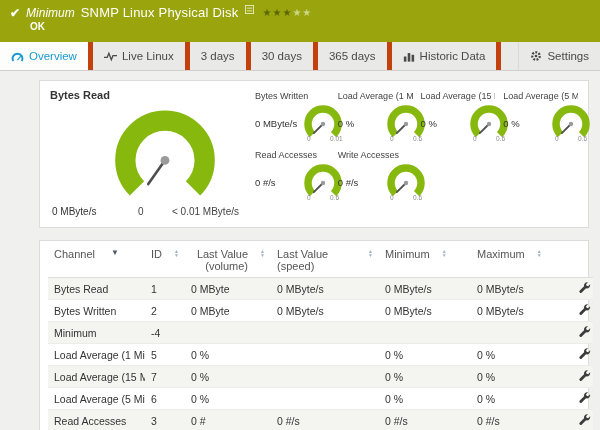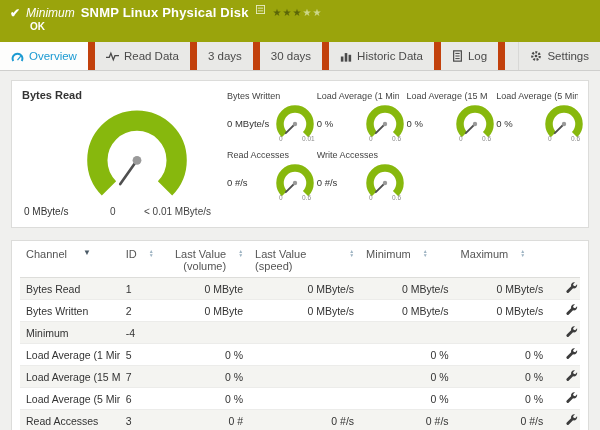--- a/index.html
+++ b/index.html
@@ -14,55 +14,56 @@
   
   .header {
     background: #9aa40c;
     color: #fff;
     height: 42px;
     padding: 5px 10px 0 10px;
   }
   .header-row { display: flex; align-items: center; gap: 6px; }
   .check-icon { font-weight: bold; font-size: 12px; }
   .kind { font-style: italic; font-size: 12px; }
-  .title { font-weight: bold; font-size: 13px; letter-spacing: .2px; }
+  .title { font-weight: normal; font-size: 13px; letter-spacing: .2px; }
   .badge-icon { display: inline-flex; margin: -6px 0 0 1px; }
   .stars { font-size: 10px; letter-spacing: 1px; margin-left: 2px; cursor: pointer; }
   .stars .on  { color: #5a6508; }
   .stars .off { color: #cdd78a; }
   .status { font-size: 10px; font-weight: bold; margin: 1px 0 0 20px; }
 
   
   .tabbar {
     background: #e9e9e7;
     border-bottom: 1px solid #cfcfcd;
     height: 29px;
     display: flex;
     align-items: stretch;
   }
   .tab {
     display: flex; align-items: center; gap: 5px;
     padding: 0 11px;
     font-size: 11.5px;
     color: #4a4a4a;
-    border-right: 7px solid #c2410c;
+    border-right: 5px solid #c2410c;
     cursor: pointer;
     white-space: nowrap;
   }
   .tab svg { display: block; }
   .tab.active { background: #fdfdfc; color: #1b9ad2; }
   .tab-spacer { flex: 1; border: 0; }
   .tab.settings { border-left: 1px solid #d8d8d6; border-right: 0; }
 
   
   .content { padding: 9px 11px; }
 
   .panel {
     background: #fff;
     border: 1px solid #dcdcda;
+    margin-left: 28px;
   }
 
   
   .gauge-panel { height: 148px; display: flex; padding: 8px 10px; }
   .main-gauge { width: 205px; position: relative; flex: none; }
   .mg-title { font-weight: bold; font-size: 11px; color: #333; }
   .mg-svg { margin: 2px 0 0 56px; display: block; }
   .mg-labels { position: absolute; bottom: 2px; left: 0; width: 100%; height: 13px; font-size: 10px; color: #333; }
   .mg-value { position: absolute; left: 2px; bottom: 0; }
   .mg-min   { position: absolute; left: 88px; bottom: 0; color: #444; }
@@ -98,21 +99,21 @@
     cursor: pointer;
   }
   th .thwrap { display: inline-flex; align-items: flex-start; gap: 12px; }
   td {
     font-size: 10.5px; color: #333;
     padding: 3px 6px;
     border-bottom: 1px solid #ececea;
     overflow: hidden; white-space: nowrap;
   }
   tbody tr:nth-child(odd) td { background: #f4f4f1; }
-  td.num, th.num { text-align: right; }
+  td.num, th.num { }
   td.act { text-align: right; padding-right: 2px; }
   .wrench { color: #3c3c3c; cursor: pointer; display: inline-block; }
   .wrench svg { display: block; }
 
   .sort { display: inline-flex; flex-direction: column; margin-top: 1px; }
   .sort i { font-style: normal; font-size: 5px; line-height: 4px; color: #9db3c2; }
   .sortdesc { font-size: 8px; color: #4a5a66; margin-left: 4px; }
 </style>
 </head>
 <body>
@@ -143,48 +144,40 @@
         </svg>
       </span>
       <span>Overview</span>
     </div>
     <div class="tab">
       <span>
         <svg width="13" height="11" viewBox="0 0 16 12">
           <polyline points="0,7 4,7 6,2 9,10 11,5 16,5" fill="none" stroke="currentColor" stroke-width="1.6"></polyline>
         </svg>
       </span>
-      <span>Read Data</span>
+      <span>Live Linux</span>
     </div>
     <div class="tab">
       <span>3 days</span>
     </div>
     <div class="tab">
       <span>30 days</span>
+    </div>
+    <div class="tab">
+      <span>365 days</span>
     </div>
     <div class="tab">
       <span>
         <svg width="12" height="11" viewBox="0 0 14 12">
           <rect x="1" y="6" width="3" height="6" fill="currentColor"></rect>
           <rect x="5.5" y="2" width="3" height="10" fill="currentColor"></rect>
           <rect x="10" y="4" width="3" height="8" fill="currentColor"></rect>
         </svg>
       </span>
       <span>Historic Data</span>
-    </div>
-    <div class="tab">
-      <span>
-        <svg width="11" height="12" viewBox="0 0 12 14">
-          <rect x="1.5" y="1" width="9" height="12" fill="none" stroke="currentColor" stroke-width="1.4"></rect>
-          <line x1="3.5" y1="4" x2="8.5" y2="4" stroke="currentColor" stroke-width="1.2"></line>
-          <line x1="3.5" y1="7" x2="8.5" y2="7" stroke="currentColor" stroke-width="1.2"></line>
-          <line x1="3.5" y1="10" x2="8.5" y2="10" stroke="currentColor" stroke-width="1.2"></line>
-        </svg>
-      </span>
-      <span>Log</span>
     </div>
     <div class="tab-spacer"></div>
   <div class="tab settings">
     <span>
         <svg width="12" height="12" viewBox="0 0 16 16">
           <circle cx="8" cy="8" r="5" fill="none" stroke="currentColor" stroke-width="3" stroke-dasharray="2.6 1.8"></circle>
           <circle cx="8" cy="8" r="1.8" fill="currentColor"></circle>
         </svg>
       </span>
     <span>Settings</span>

